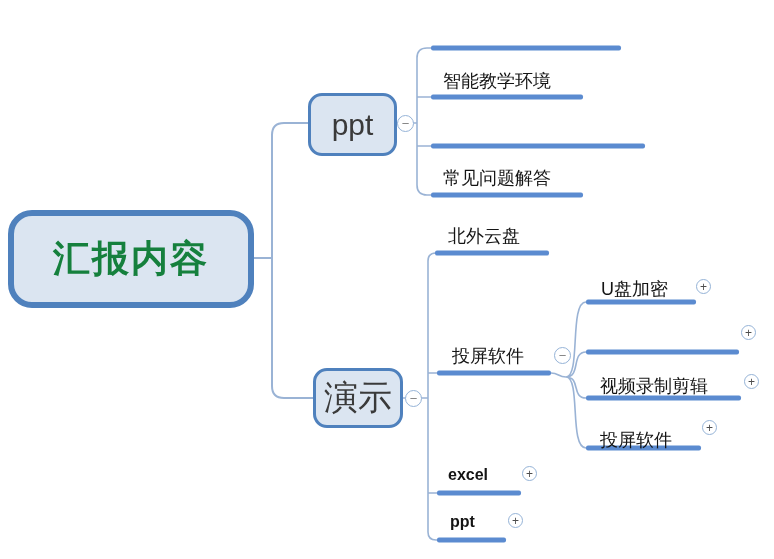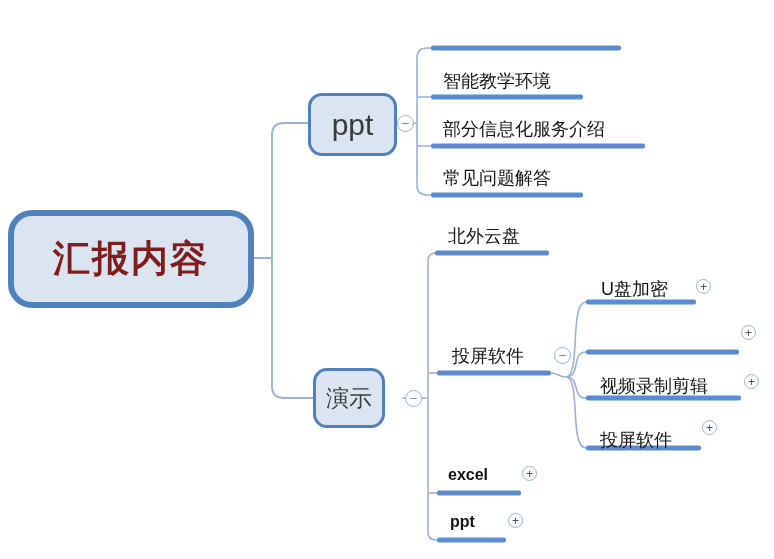--- a/index.html
+++ b/index.html
@@ -9,24 +9,24 @@
   }
   #wires{position:absolute;left:0;top:0;}
   .topic-box{
     position:absolute;display:flex;align-items:center;justify-content:center;
     background:#dbe5f1;border:3px solid #4f81bd;border-radius:14px;
     color:#3a3a3a;box-sizing:border-box;cursor:default;
   }
   .root-box{
     left:8px;top:210px;width:246px;height:98px;
     border-width:6px;border-radius:24px;
-    font-size:37px;font-weight:bold;color:#7f1d1d;letter-spacing:2px;
+    font-size:37px;font-weight:bold;color:#15803d;letter-spacing:2px;
   }
   .branch-ppt{left:308px;top:93px;width:89px;height:63px;font-size:30px;}
-  .branch-yanshi{left:313px;top:368px;width:72px;height:60px;font-size:23px;}
+  .branch-yanshi{left:313px;top:368px;width:90px;height:60px;font-size:34px;}
   .leaf{
     position:absolute;white-space:nowrap;color:#141414;font-size:18px;line-height:22px;
   }
   .latin{font-size:16px;font-weight:bold;}
   .toggle{
     position:absolute;box-sizing:border-box;border:1.5px solid #95b3d7;border-radius:50%;
     background:#ffffff;display:flex;align-items:center;justify-content:center;
     cursor:pointer;
   }
   .collapse{width:17px;height:17px;color:#7f7f7f;font-size:13px;line-height:13px;}
@@ -68,21 +68,20 @@
   </div>
 
   <div class="topic-box branch-ppt">
     <span>ppt</span>
   </div>
   <div class="topic-box branch-yanshi">
     <span>演示</span>
   </div>
 
   <div class="leaf" style="left:443px;top:70px;">智能教学环境</div>
-  <div class="leaf" style="left:443px;top:118px;">部分信息化服务介绍</div>
   <div class="leaf" style="left:443px;top:167px;">常见问题解答</div>
 
   <div class="leaf" style="left:448px;top:225px;text-align:center;">北外云盘</div>
   <div class="leaf" style="left:452px;top:345px;">投屏软件</div>
   <div class="leaf latin" style="left:448px;top:464px;">excel</div>
   <div class="leaf latin" style="left:450px;top:511px;">ppt</div>
 
   <div class="leaf" style="left:601px;top:278px;">U盘加密</div>
   <div class="leaf" style="left:600px;top:375px;">视频录制剪辑</div>
   <div class="leaf" style="left:600px;top:422px;margin-top:7px;">投屏软件</div>

